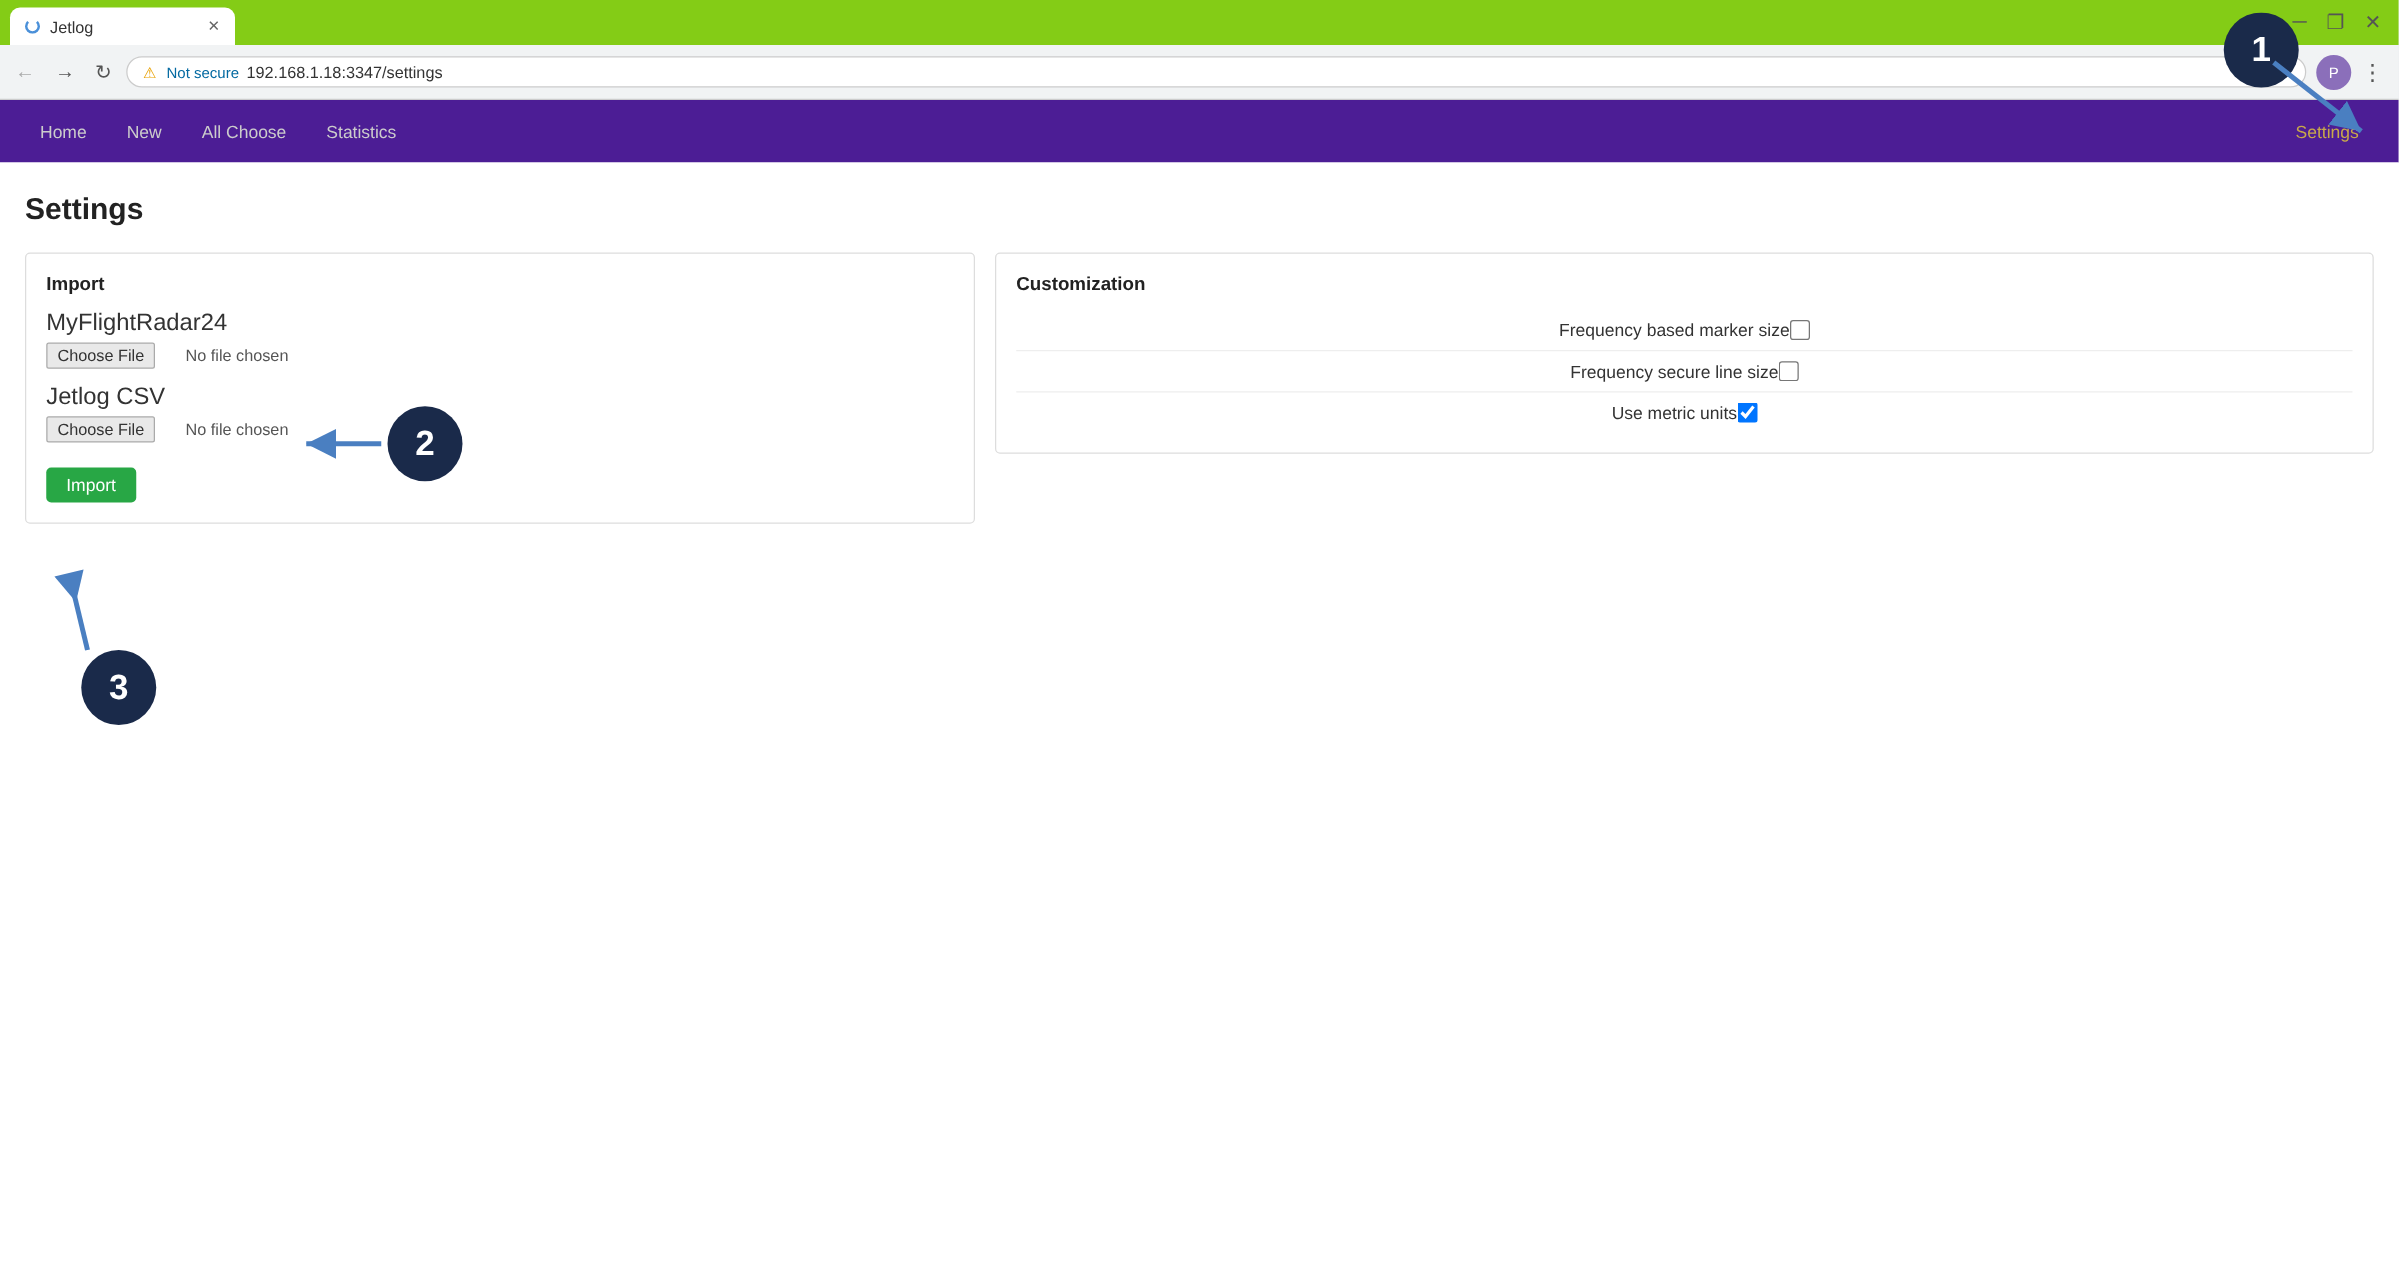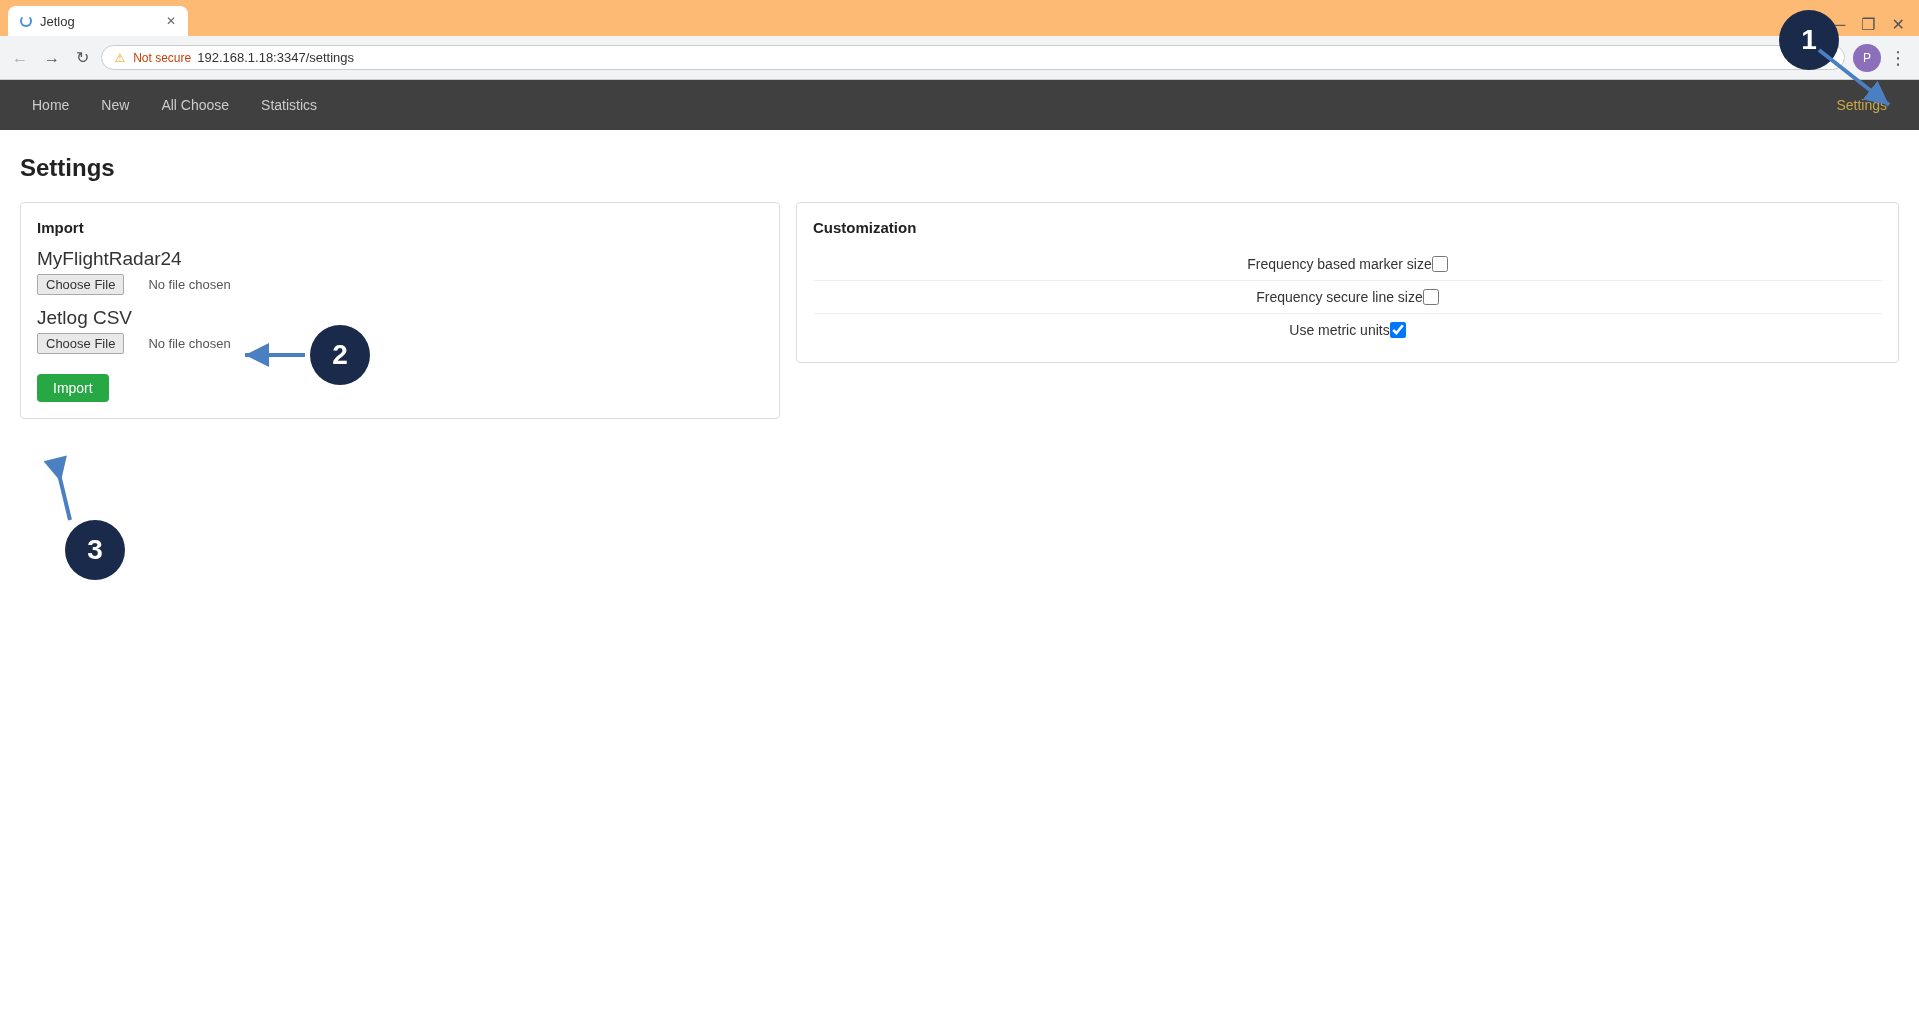--- a/index.html
+++ b/index.html
@@ -5,22 +5,22 @@
     * { box-sizing: border-box; margin: 0; padding: 0; }
     body { font-family: Arial, sans-serif; font-size: 14px; background: #fff; }
 
     
     .browser-chrome {
       background: #dee1e6;
       padding: 0;
     }
     .browser-tab-bar {
       display: flex;
-      align-items: flex-end;
-      background: #fdba74;
+      align-items: flex-start;
+      background: #84cc16;
       padding: 6px 8px 0 8px;
       height: 36px;
     }
     .browser-tab {
       display: flex;
       align-items: center;
       background: #fff;
       border-radius: 8px 8px 0 0;
       padding: 0 12px;
       height: 30px;
@@ -72,21 +72,21 @@
       display: flex;
       align-items: center;
       background: #fff;
       border: 1px solid #ccc;
       border-radius: 20px;
       padding: 4px 12px;
       gap: 6px;
       font-size: 13px;
     }
     .browser-address-bar .security-indicator {
-      color: #c2410c;
+      color: #0369a1;
       font-size: 12px;
       white-space: nowrap;
     }
     .browser-address-bar .url-text {
       flex: 1;
       color: #333;
     }
     .browser-address-bar .star-icon {
       color: #666;
       cursor: pointer;
@@ -110,21 +110,21 @@
     }
     .browser-toolbar-right .menu-icon {
       font-size: 18px;
       color: #555;
       cursor: pointer;
       padding: 4px;
     }
 
     
     .app-navbar {
-      background: #404040;
+      background: #4c1d95;
       color: #ccc;
       display: flex;
       align-items: center;
       padding: 0 16px;
       height: 50px;
     }
     .app-navbar a {
       color: #ccc;
       text-decoration: none;
       padding: 0 16px;

